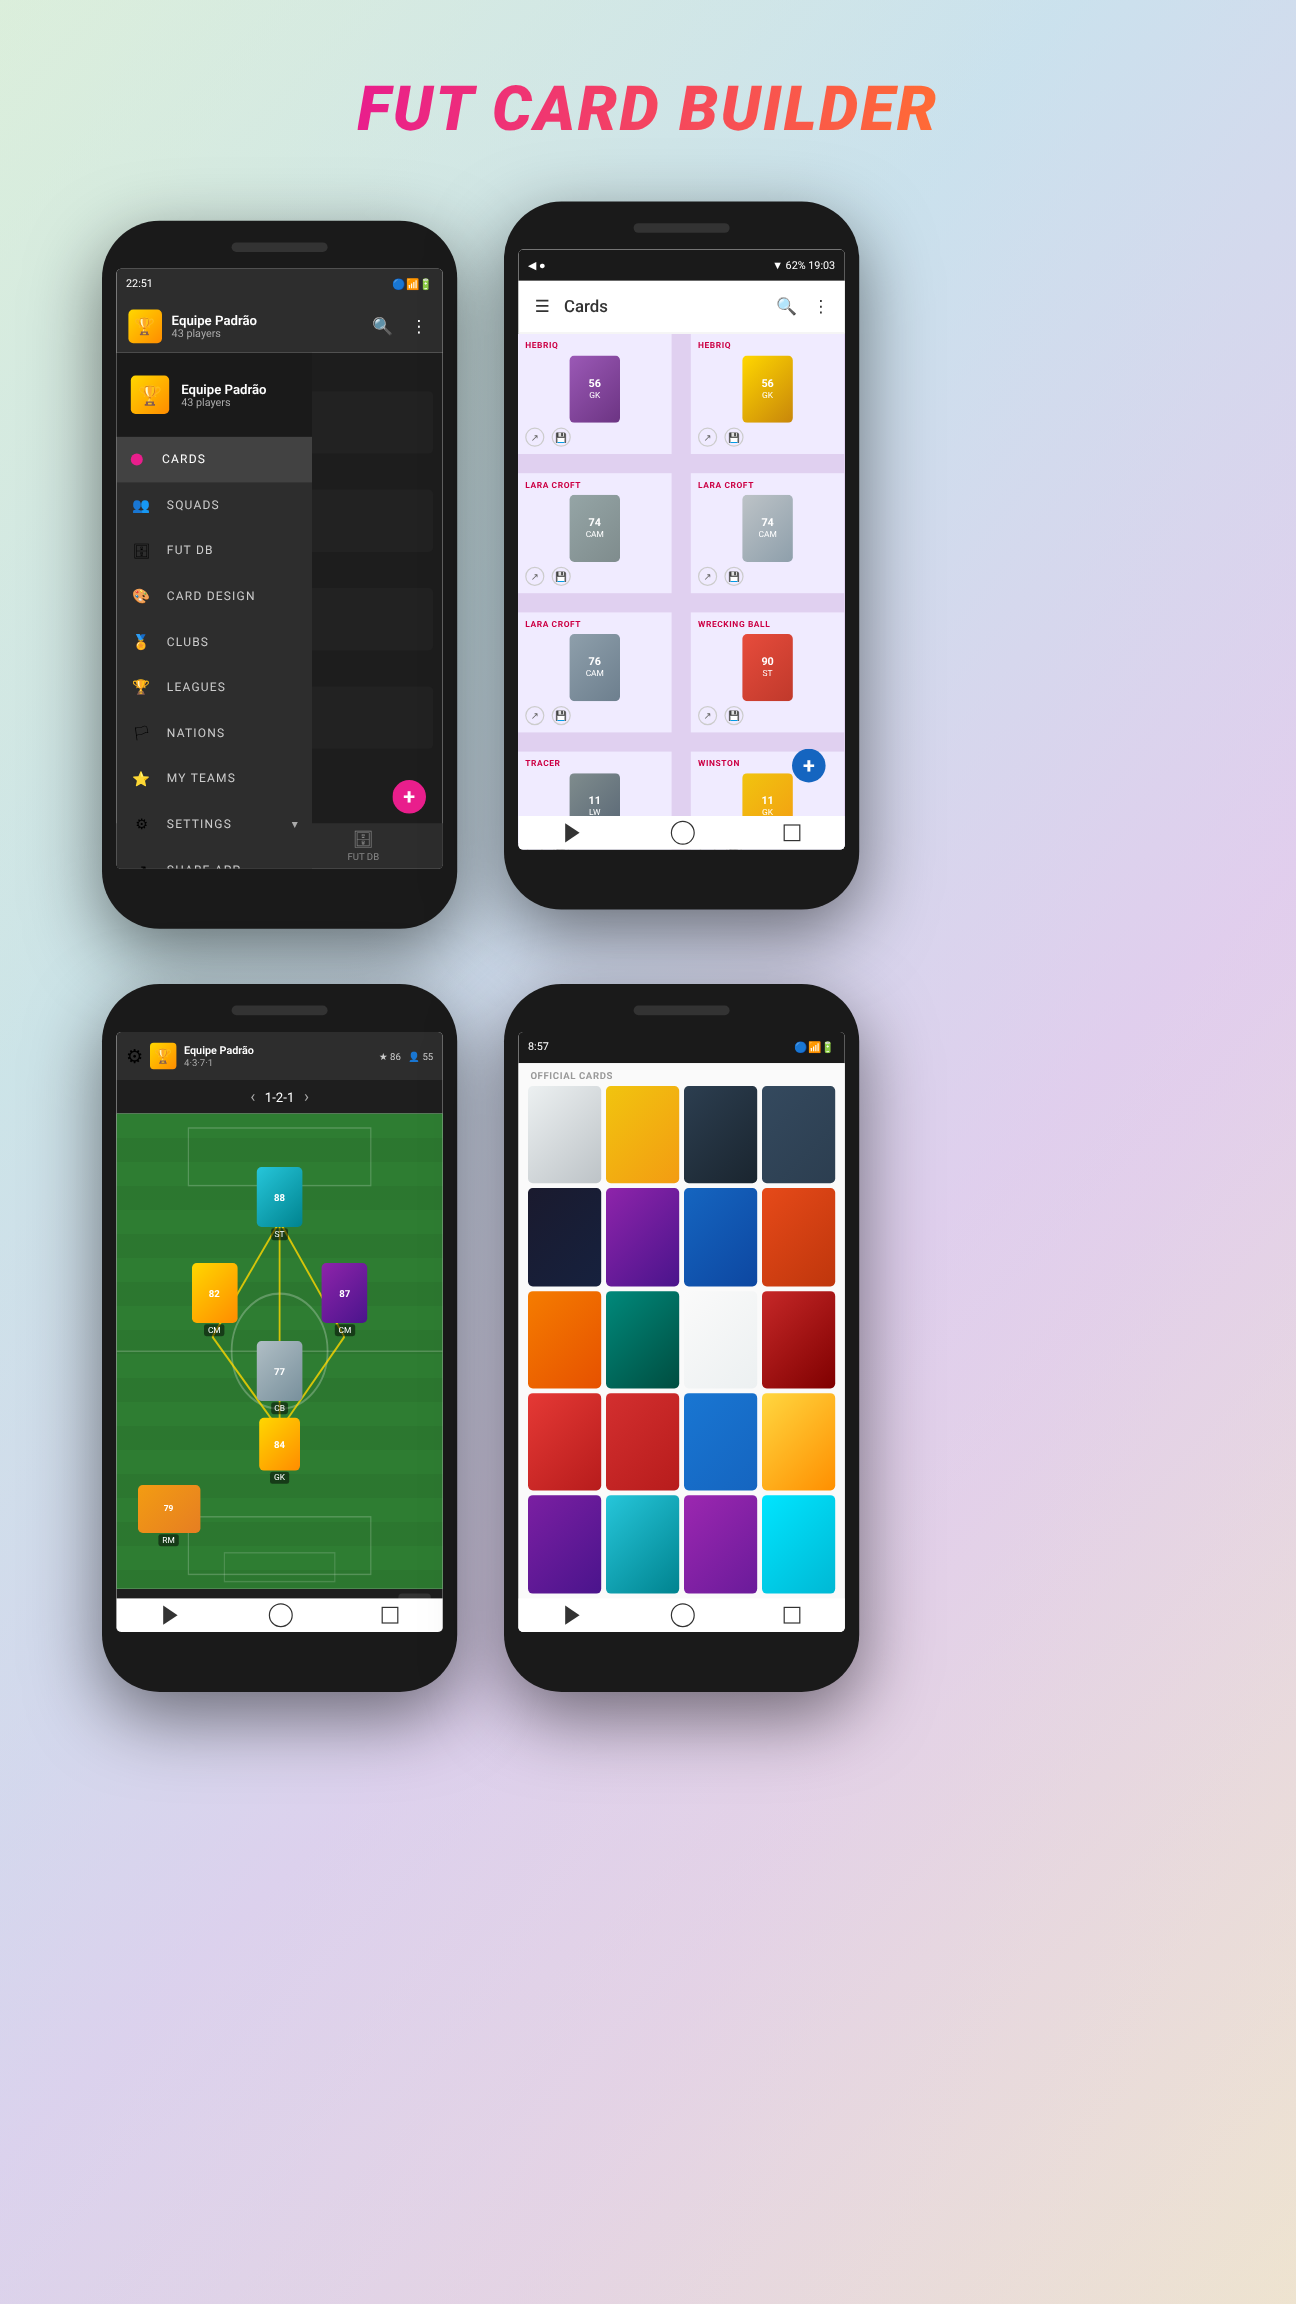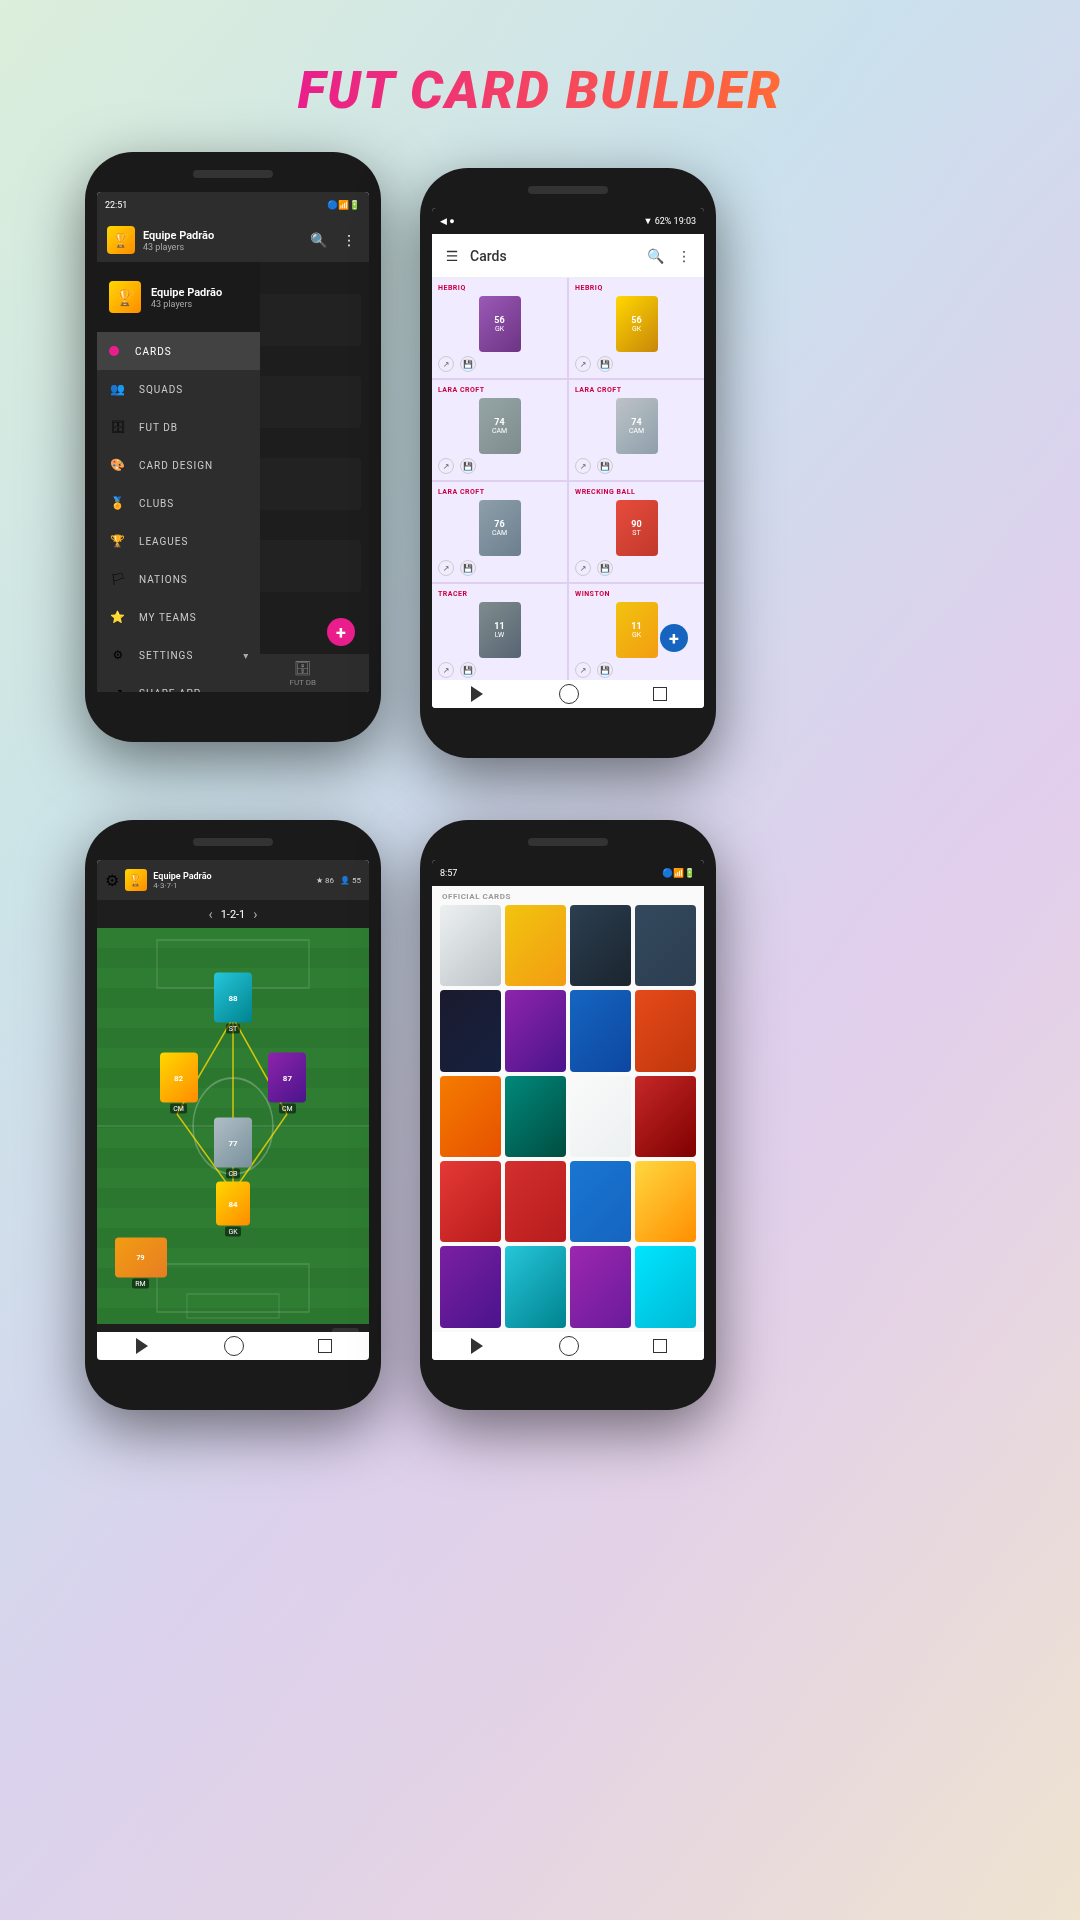--- a/index.html
+++ b/index.html
@@ -60,21 +60,21 @@
       left: 50%;
       transform: translateX(-50%);
       width: 80px;
       height: 8px;
       background: #333;
       border-radius: 4px;
     }
 
     
     .phone-1 {
-      top: 152px;
+      top: 184px;
       left: 85px;
       width: 296px;
       height: 590px;
     }
     .phone-1 .phone-screen {
       top: 40px;
       left: 12px;
       right: 12px;
       bottom: 50px;
       border-radius: 4px;
@@ -353,21 +353,21 @@
     .cards-title {
       flex: 1;
       font-size: 14px;
       font-weight: 500;
       color: #333;
     }
 
     .cards-grid {
       display: grid;
       grid-template-columns: 1fr 1fr;
-      gap: 2px;
+      gap: 16px;
       background: #e0d0f0;
       overflow-y: auto;
       flex: 1;
     }
 
     .card-cell {
       background: #f0ebff;
       padding: 6px;
       display: flex;
       flex-direction: column;

